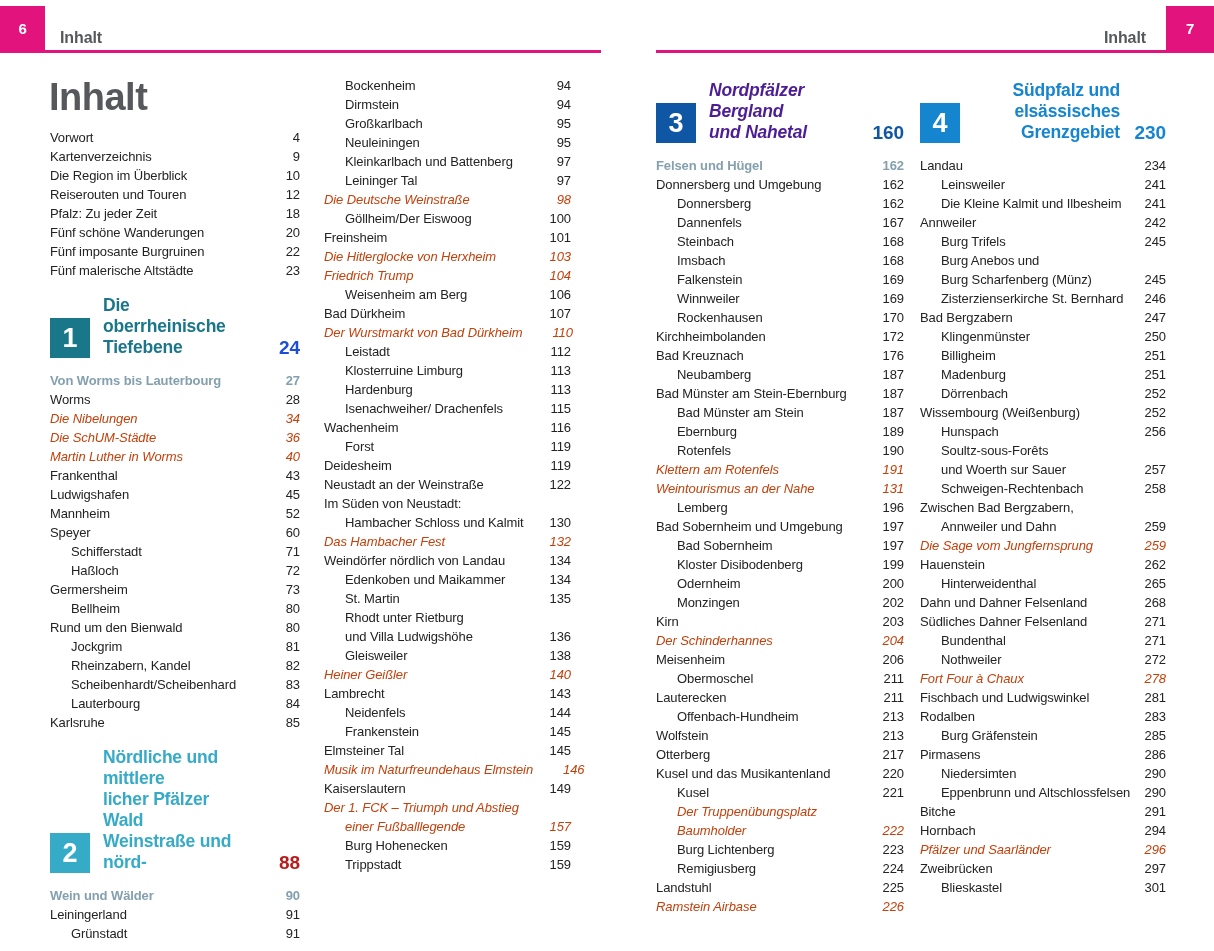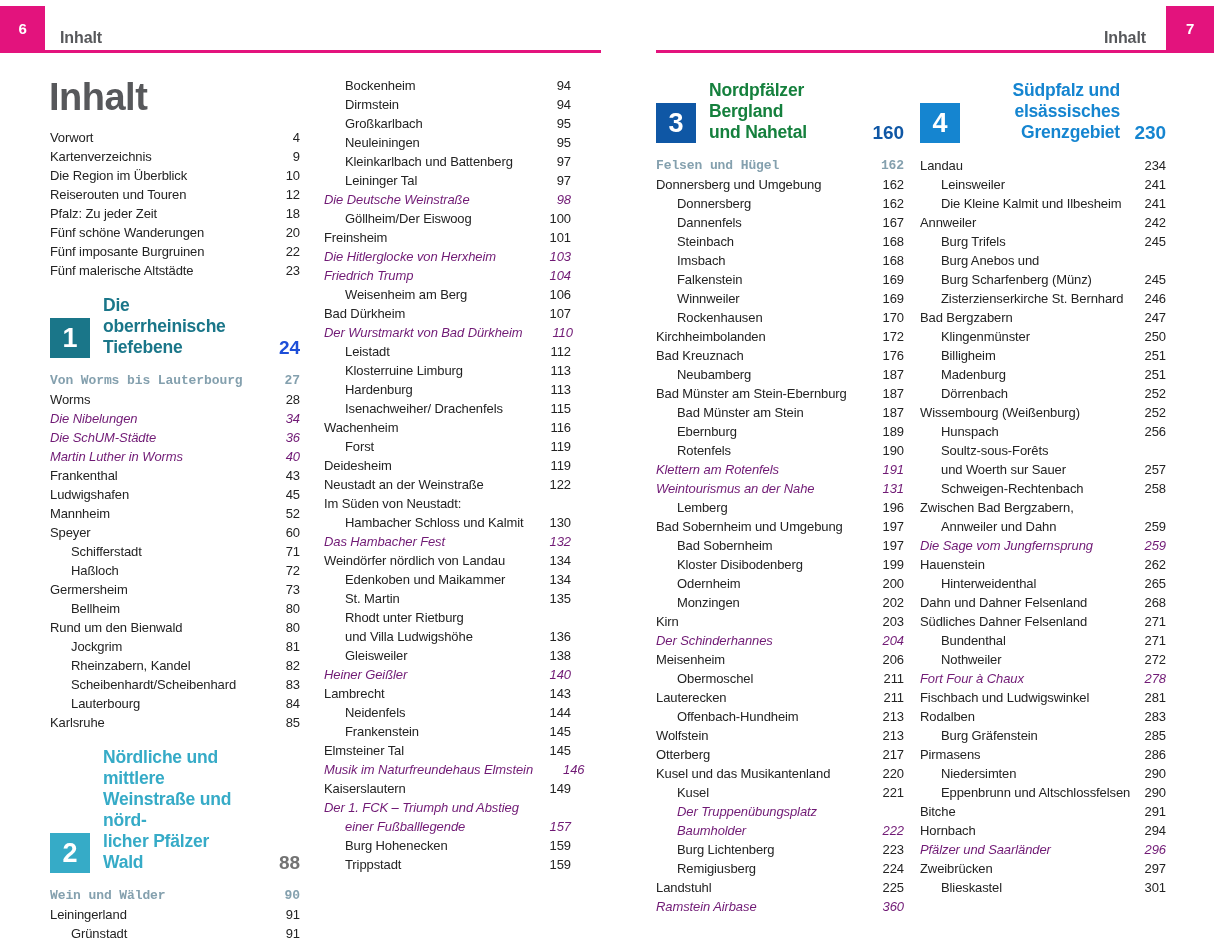--- a/index.html
+++ b/index.html
@@ -31,22 +31,22 @@
     position:absolute; font-size:13px; line-height:19px; color:#232323;
   }
   #col1 { left:50px;  top:128px; width:250px; }
   #col2 { left:324px; top:76px;  width:247px; }
   #col3 { left:656px; top:78px;  width:248px; }
   #col4 { left:920px; top:78px;  width:246px; }
   .row { display:flex; justify-content:space-between; }
   .row .lb { white-space:nowrap; }
   .row .pg { text-align:right; padding-left:6px; }
   .row.i1 .lb { padding-left:21px; }
-  .row.feature { color:#701a75; font-style:italic;gap:24px; }
-  .row.subhead { color:#84a0ae; font-weight:bold;font-family:Liberation Mono, monospace; }
+  .row.feature { color:#c2410c; font-style:italic;gap:24px; }
+  .row.subhead { color:#84a0ae; font-weight:bold; }
   .row.subhead .pg { font-weight:bold; }
   .chapter {
     display:flex; align-items:flex-end; gap:13px;
     margin:15px 0 13px 0; position:relative;
   }
   .chapter.first { margin-top:2px; }
   .ch-box {
     width:40px; height:40px; flex:0 0 40px;
     color:#fff; font-size:27px; font-weight:bold;
     display:flex; align-items:center; justify-content:center;
@@ -187,24 +187,24 @@
       <span class="pg">84</span>
     </div>
     <div class="row">
       <span class="lb">Karlsruhe</span>
       <span class="pg">85</span>
     </div>
     <div class="chapter">
       <div class="ch-box" style="background: rgb(54, 171, 199);">2</div>
       <div class="ch-title" style="color: rgb(54, 171, 199);">
         <div>Nördliche und mittlere</div>
+        <div>licher Pfälzer Wald</div>
         <div>Weinstraße und nörd-</div>
-        <div>licher Pfälzer Wald</div>
       </div>
-      <div class="ch-num" style="color: #737373; margin-left: 16px;">88</div>
+      <div class="ch-num" style="color: #b91c1c; margin-left: 16px;">88</div>
     </div>
     <div class="row subhead">
       <span class="lb">Wein und Wälder</span>
       <span class="pg">90</span>
     </div>
     <div class="row">
       <span class="lb">Leiningerland</span>
       <span class="pg">91</span>
     </div>
     <div class="row i1">
@@ -375,21 +375,21 @@
       <span class="pg">159</span>
     </div>
     <div class="row i1">
       <span class="lb">Trippstadt</span>
       <span class="pg">159</span>
     </div>
   </div>
 <div class="col" id="col3">
     <div class="chapter first">
       <div class="ch-box" style="background: rgb(15, 87, 165);">3</div>
-      <div class="ch-title" style="color: #15803d;">
+      <div class="ch-title" style="color: #4c1d95; font-style: italic;">
         <div>Nordpfälzer Bergland</div>
         <div>und Nahetal</div>
       </div>
       <div class="ch-num" style="color: rgb(15, 87, 165);">160</div>
     </div>
     <div class="row subhead">
       <span class="lb">Felsen und Hügel</span>
       <span class="pg">162</span>
     </div>
     <div class="row">
@@ -538,21 +538,21 @@
     <div class="row i1">
       <span class="lb">Remigiusberg</span>
       <span class="pg">224</span>
     </div>
     <div class="row">
       <span class="lb">Landstuhl</span>
       <span class="pg">225</span>
     </div>
     <div class="row feature">
       <span class="lb">Ramstein Airbase</span>
-      <span class="pg">360</span>
+      <span class="pg">226</span>
     </div>
   </div>
 <div class="col" id="col4">
     <div class="chapter first">
       <div class="ch-box" style="background: rgb(21, 133, 208);">4</div>
       <div class="ch-title" style="color: rgb(21, 133, 208); text-align: right;">
         <div>Südpfalz und elsässisches</div>
         <div>Grenzgebiet</div>
       </div>
       <div class="ch-num" style="color: rgb(21, 133, 208);">230</div>

